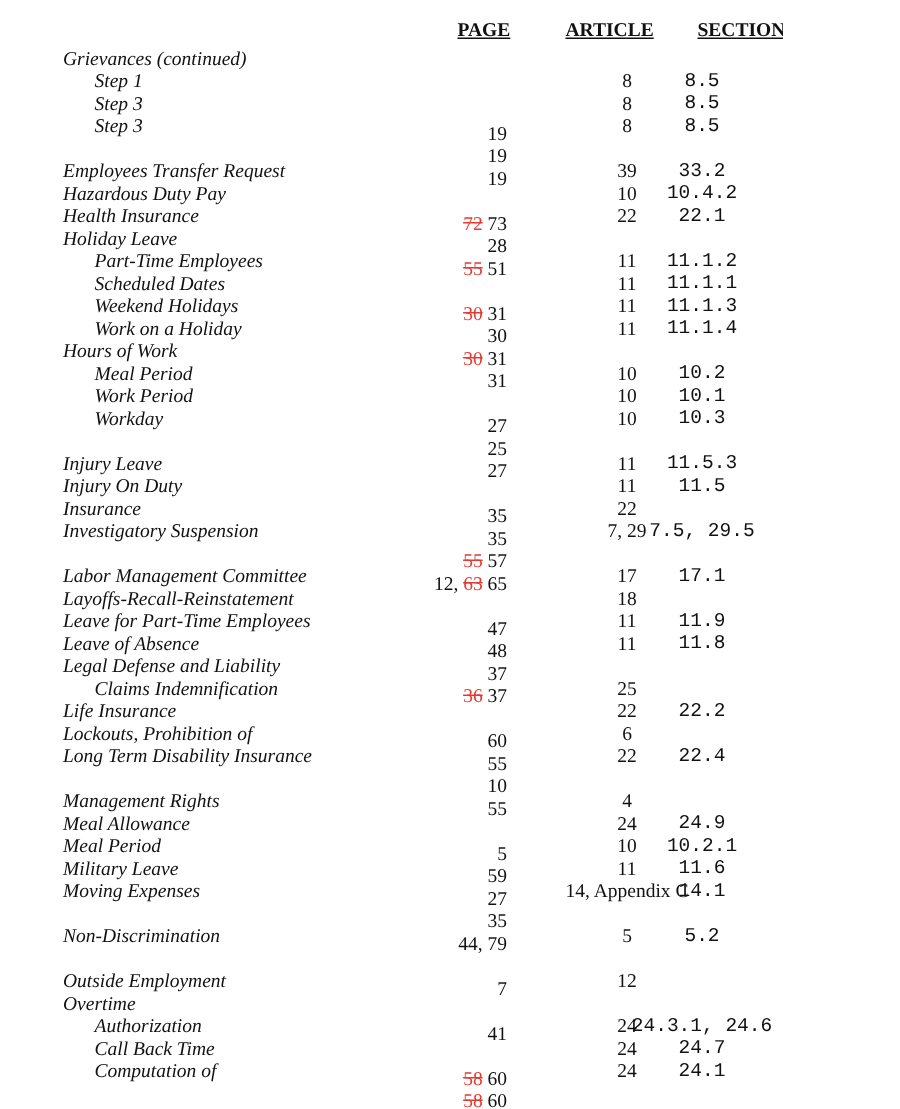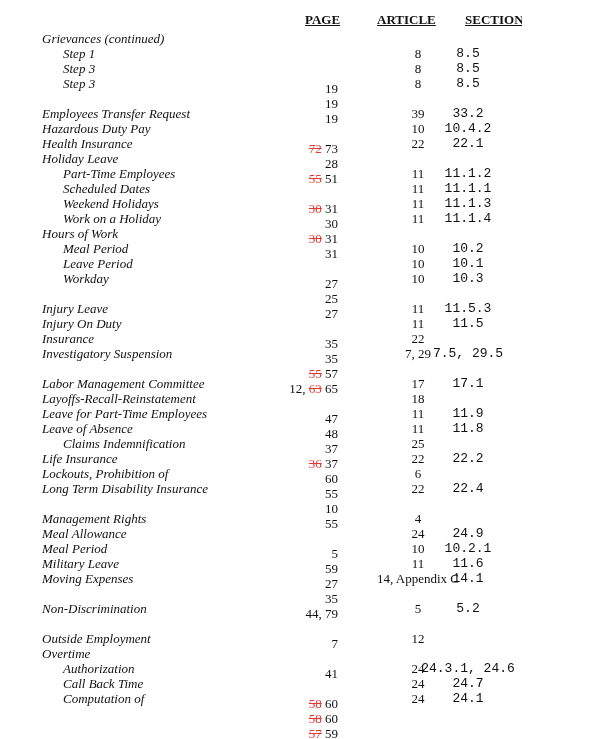--- a/index.html
+++ b/index.html
@@ -158,21 +158,21 @@
         <span class="cell article"></span>
         <span class="cell section"></span>
       </div>
       <div class="row">
         <span class="cell label indent-1">Meal Period</span>
         <span class="cell page"><span>27</span></span>
         <span class="cell article">10</span>
         <span class="cell section">10.2</span>
       </div>
       <div class="row">
-        <span class="cell label indent-1">Leave Period</span>
+        <span class="cell label indent-1">Work Period</span>
         <span class="cell page"><span>25</span></span>
         <span class="cell article">10</span>
         <span class="cell section">10.1</span>
       </div>
       <div class="row">
         <span class="cell label indent-1">Workday</span>
         <span class="cell page"><span>27</span></span>
         <span class="cell article">10</span>
         <span class="cell section">10.3</span>
       </div>
@@ -220,20 +220,26 @@
         <span class="cell article">11</span>
         <span class="cell section">11.9</span>
       </div>
       <div class="row">
         <span class="cell label indent-0">Leave of Absence</span>
         <span class="cell page"><span class="struck">36</span><span> 37</span></span>
         <span class="cell article">11</span>
         <span class="cell section">11.8</span>
       </div>
       <div class="row">
+        <span class="cell label indent-0">Legal Defense and Liability</span>
+        <span class="cell page"></span>
+        <span class="cell article"></span>
+        <span class="cell section"></span>
+      </div>
+      <div class="row">
         <span class="cell label indent-1">Claims Indemnification</span>
         <span class="cell page"><span>60</span></span>
         <span class="cell article">25</span>
         <span class="cell section"></span>
       </div>
       <div class="row">
         <span class="cell label indent-0">Life Insurance</span>
         <span class="cell page"><span>55</span></span>
         <span class="cell article">22</span>
         <span class="cell section">22.2</span>

